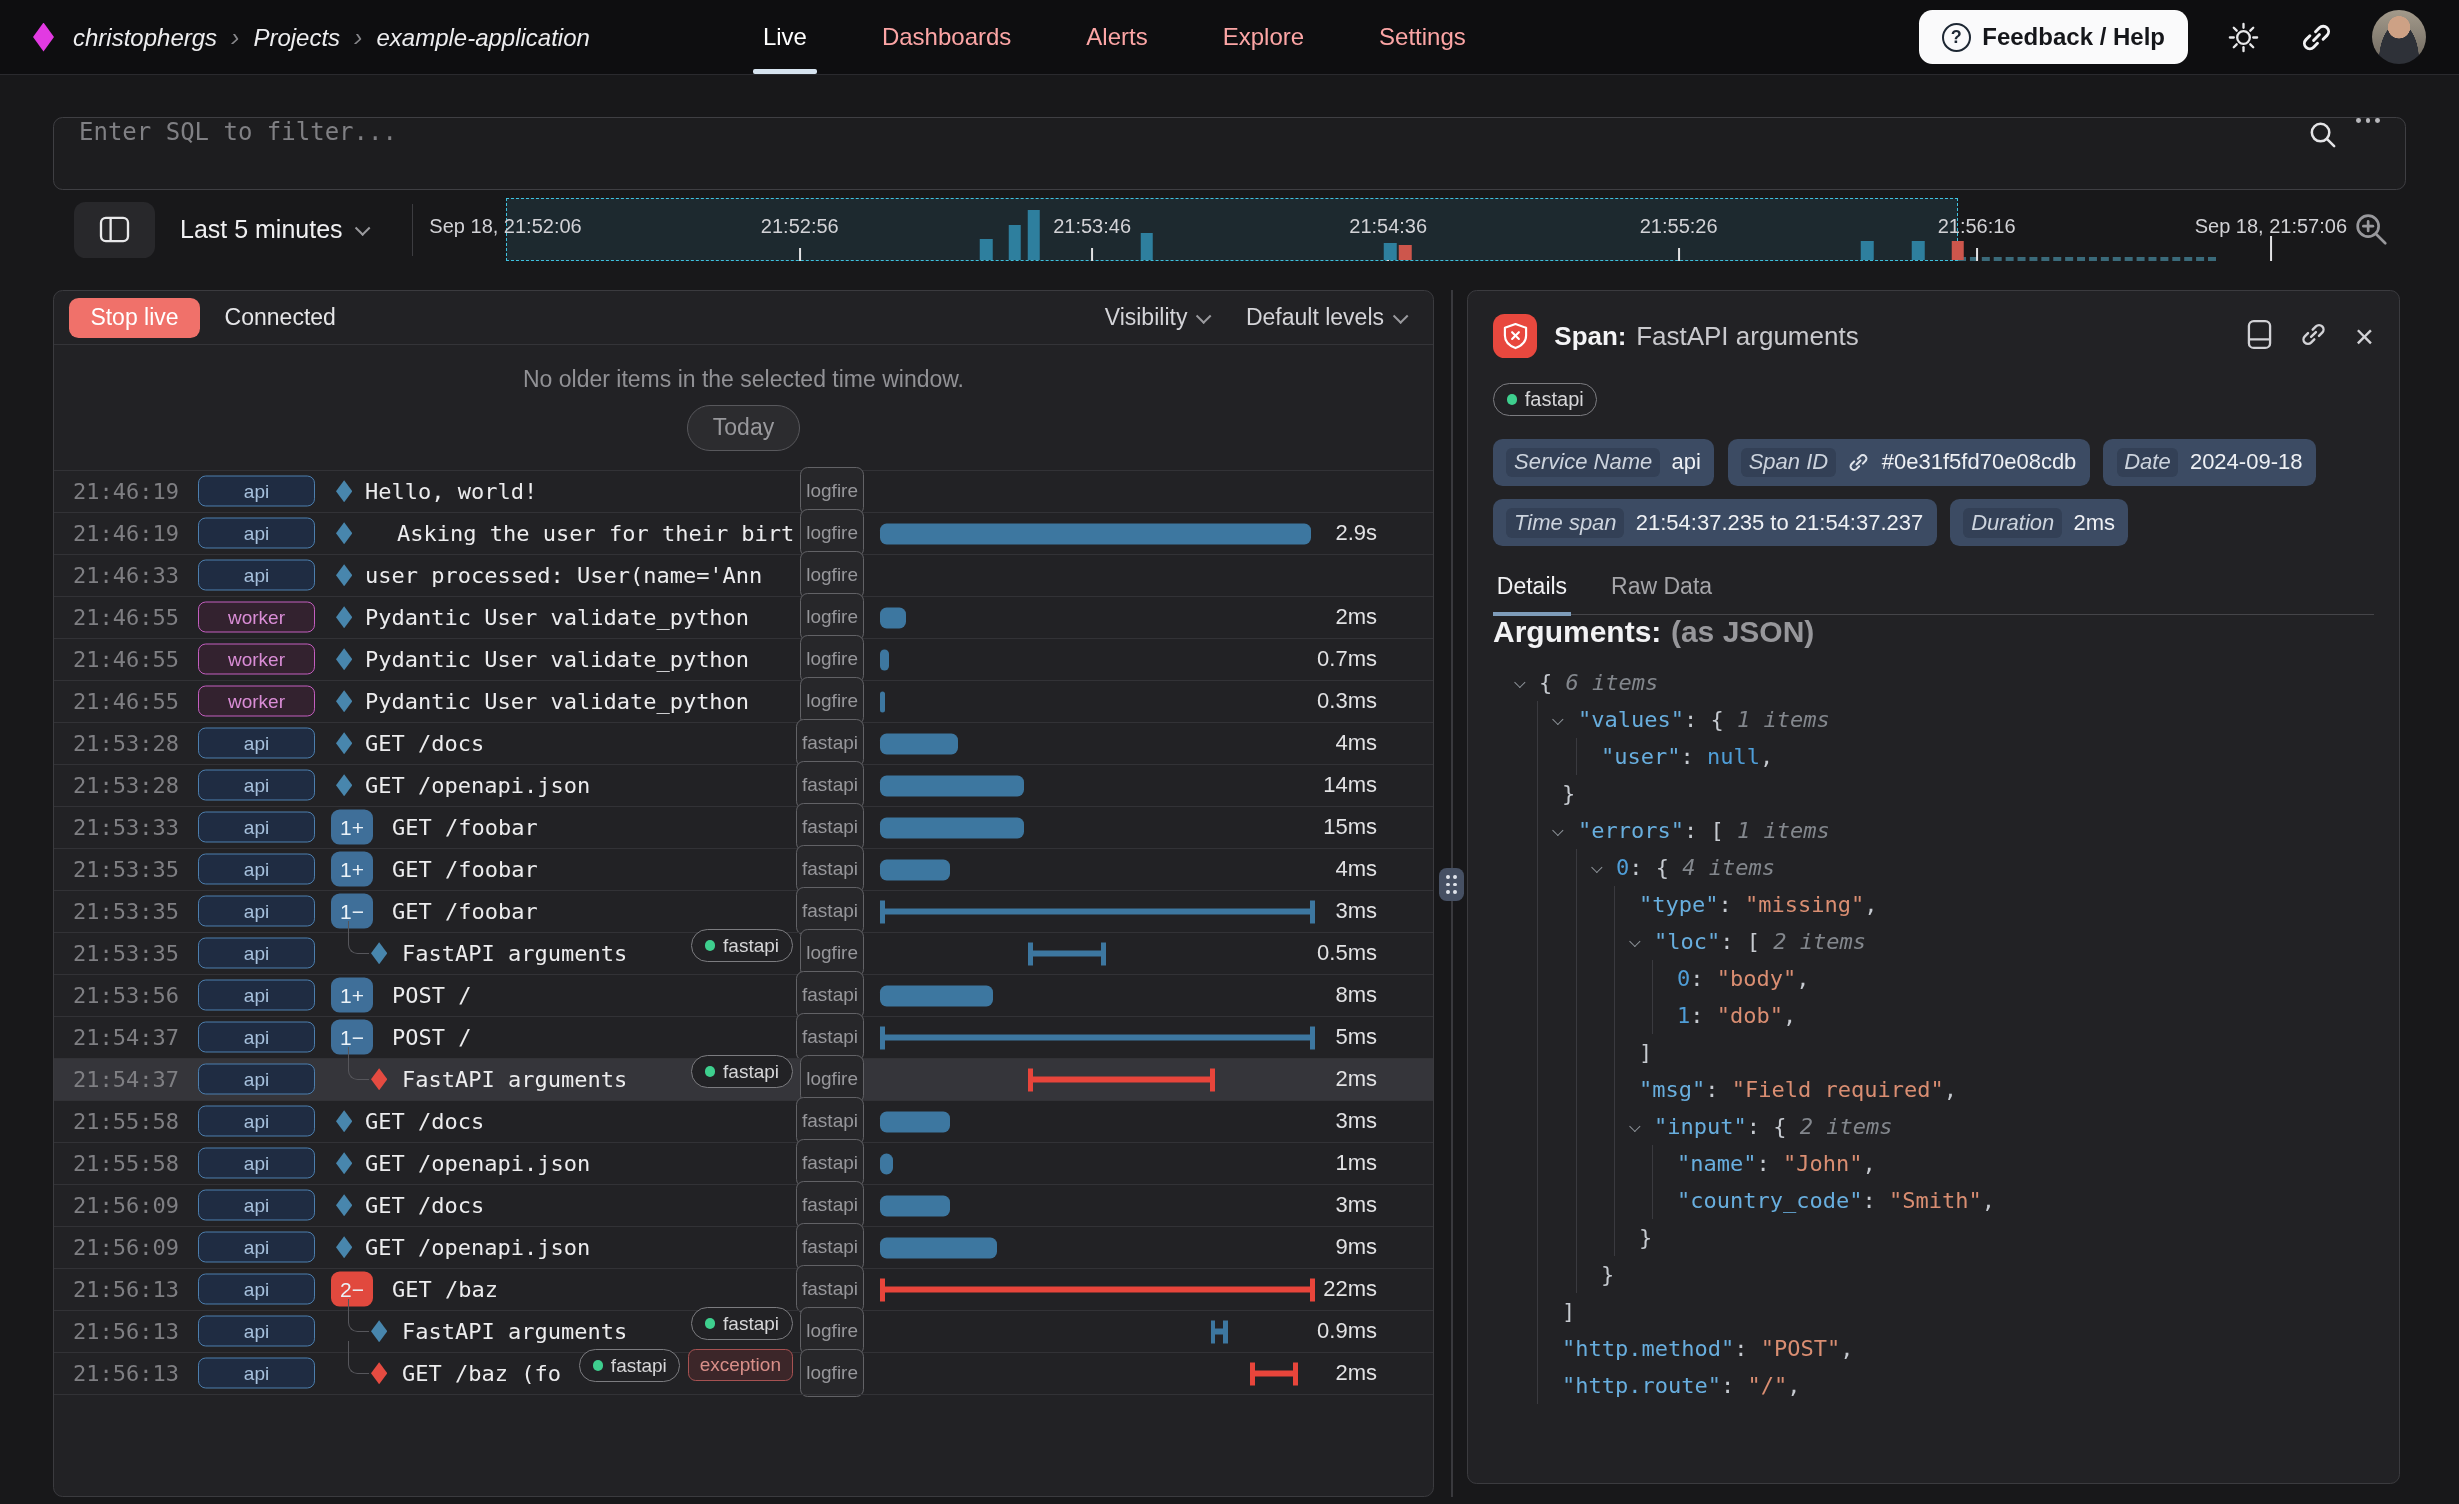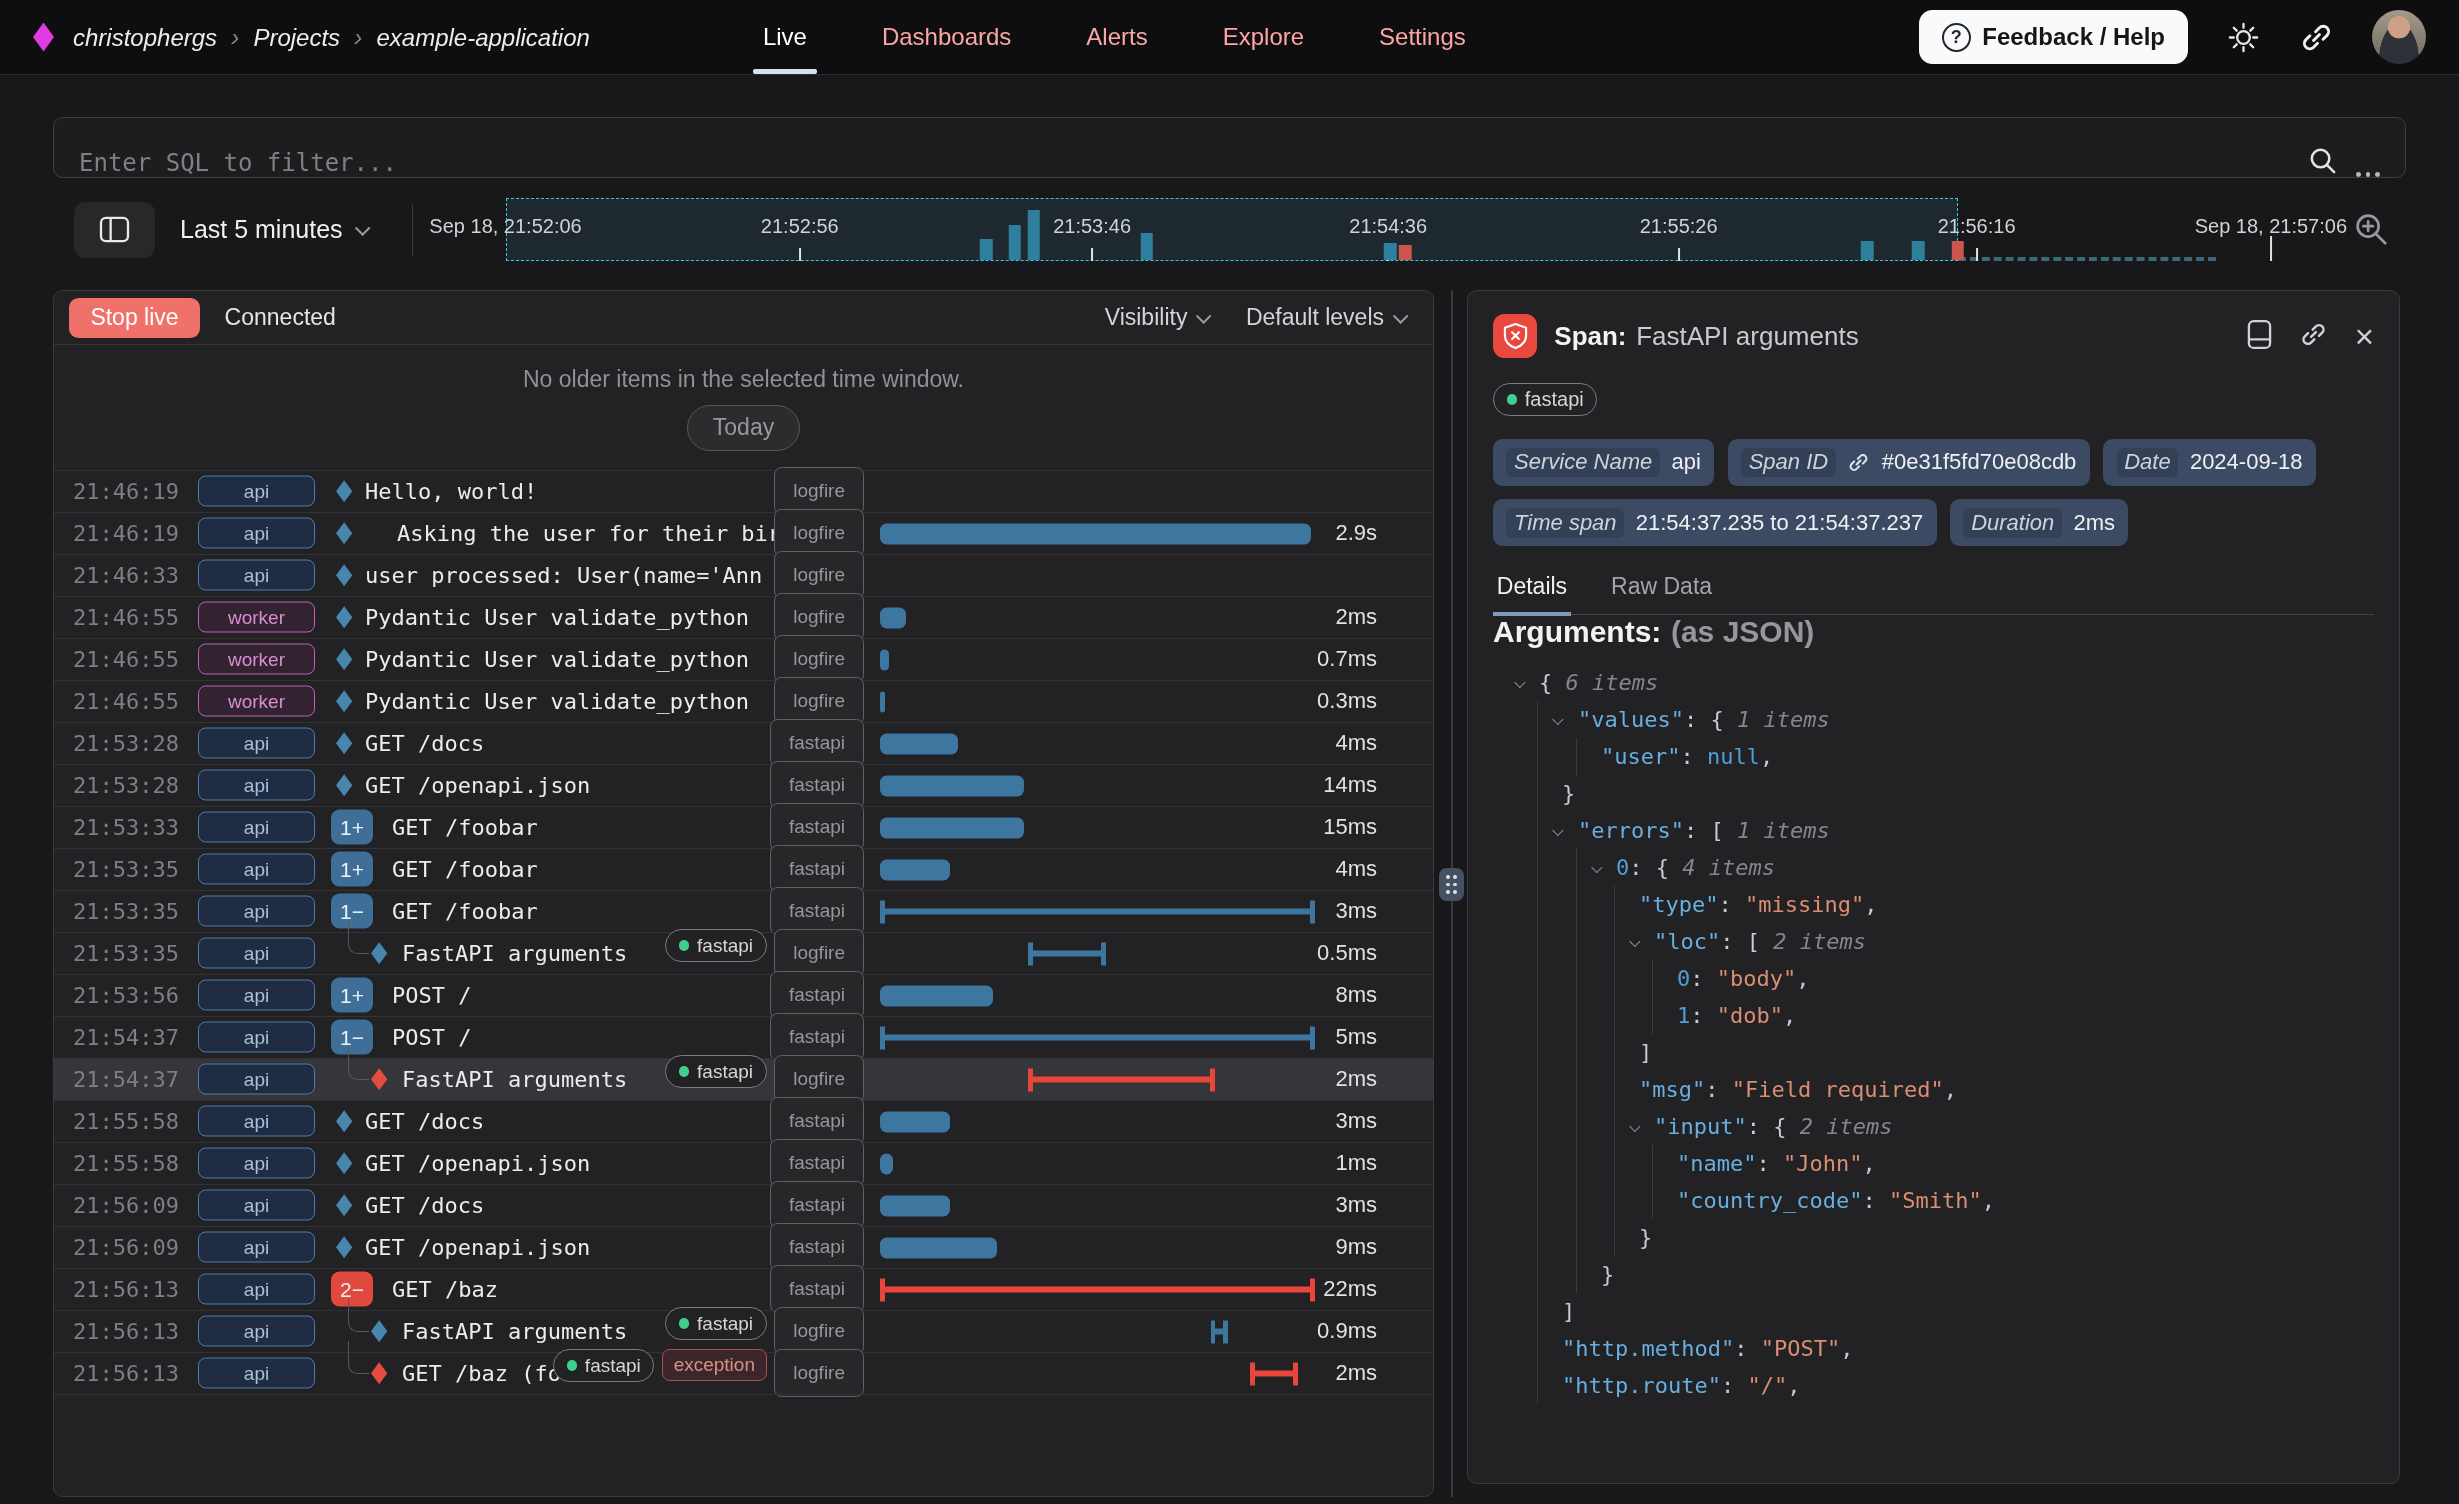--- a/index.html
+++ b/index.html
@@ -27,22 +27,22 @@
     justify-content:center; }
   #feedback-btn .fbl { font-size:24px; font-weight:600; color:#15161a; }
   .navicon { color:#e8e8ea; display:flex; align-items:center; cursor:pointer; }
   #avatar { width:54px; height:54px; border-radius:50%; cursor:pointer;
     background:
       radial-gradient(circle at 50% 32%, #cda185 0 24%, rgba(0,0,0,0) 25%),
       radial-gradient(ellipse at 50% 95%, #2e3138 0 52%, rgba(0,0,0,0) 53%),
       linear-gradient(#a39a8b,#6d675e); }
 
   
-  #sqlbar { position:absolute; top:117px; left:53px; right:53px; height:61px; background:#1d1d1f;
-    border:1px solid #3f3f43; border-radius:9.6px; display:flex; align-items:flex-end; }
+  #sqlbar { position:absolute; top:117px; left:53px; right:53px; height:73px; background:#1d1d1f;
+    border:1px solid #3f3f43; border-radius:9.6px; display:flex; align-items:flex-start; }
   #sqlinput { flex:1; background:transparent; border:none; outline:none; color:#cfcfd3;
     font-size:24px; font-family:"DejaVu Sans Mono",monospace; padding:0 25px; }
   #sqlinput::placeholder { color:#808084; }
   #sqlbar .dots { display:flex; gap:4.8px; margin:0 25px 0 17.3px; cursor:pointer; }
   #sqlbar .dots i { width:4.8px; height:4.8px; border-radius:50%; background:#b8b8bc; }
 
   
   #timebar { position:absolute; top:196px; left:53px; right:53px; height:71px; }
   #collapse-btn { position:absolute; left:21px; top:5.8px; width:81px; height:56px;
     background:#28282b; border-radius:11.5px; display:flex; align-items:center;
@@ -97,21 +97,21 @@
   .rdia { position:absolute; width:16.3px; height:22px; top:50%; transform:translateY(-50%);
     clip-path:polygon(50% 0,100% 50%,50% 100%,0 50%); background:#4886ad; }
   .rdia.red { background:#e54b41; }
   .rconn { position:absolute; left:294px; top:-11.5px; width:21px; height:33px;
     border-left:1.9px solid #56565b; border-bottom:1.9px solid #56565b;
     border-bottom-left-radius:9.6px; }
   .rmsg { position:absolute; top:50%; transform:translateY(-50%);
     font-family:"DejaVu Sans Mono",monospace; font-size:22px; color:#ececee; white-space:nowrap; }
   .rtags { position:absolute; right:569px; top:50%; transform:translateY(-50%);
     display:flex; gap:7.7px; }
-  .tagp { height:48px; display:flex; align-items:center; padding:0 18px; font-size:19px;
+  .tagp { height:48px; display:flex; align-items:center; padding:0 5px; font-size:19px;
     border-radius:7.7px; border:1.9px solid #626266; color:#97979b; background:#27272a; }
   .tagd { height:33px; display:flex; align-items:center; gap:7.7px; padding:0 12.5px;
     font-size:19px; border-radius:16.3px; border:1.9px solid #7c7c80; color:#d6d6d8;
     background:#222225; }
   .tagd i { width:10.6px; height:10.6px; border-radius:50%; background:#3ecf8e; }
   .tage { height:32px; display:flex; align-items:center; padding:0 10.6px; font-size:19px;
     border-radius:7.7px; border:1.9px solid #a65252; color:#d98f89; background:#3c2629; }
   .rtrack { position:absolute; left:826px; width:435px; top:0; height:42px; }
   .rfill { position:absolute; top:50%; transform:translateY(-50%); height:21px;
     border-radius:6.7px; background:#3d77a0; }

